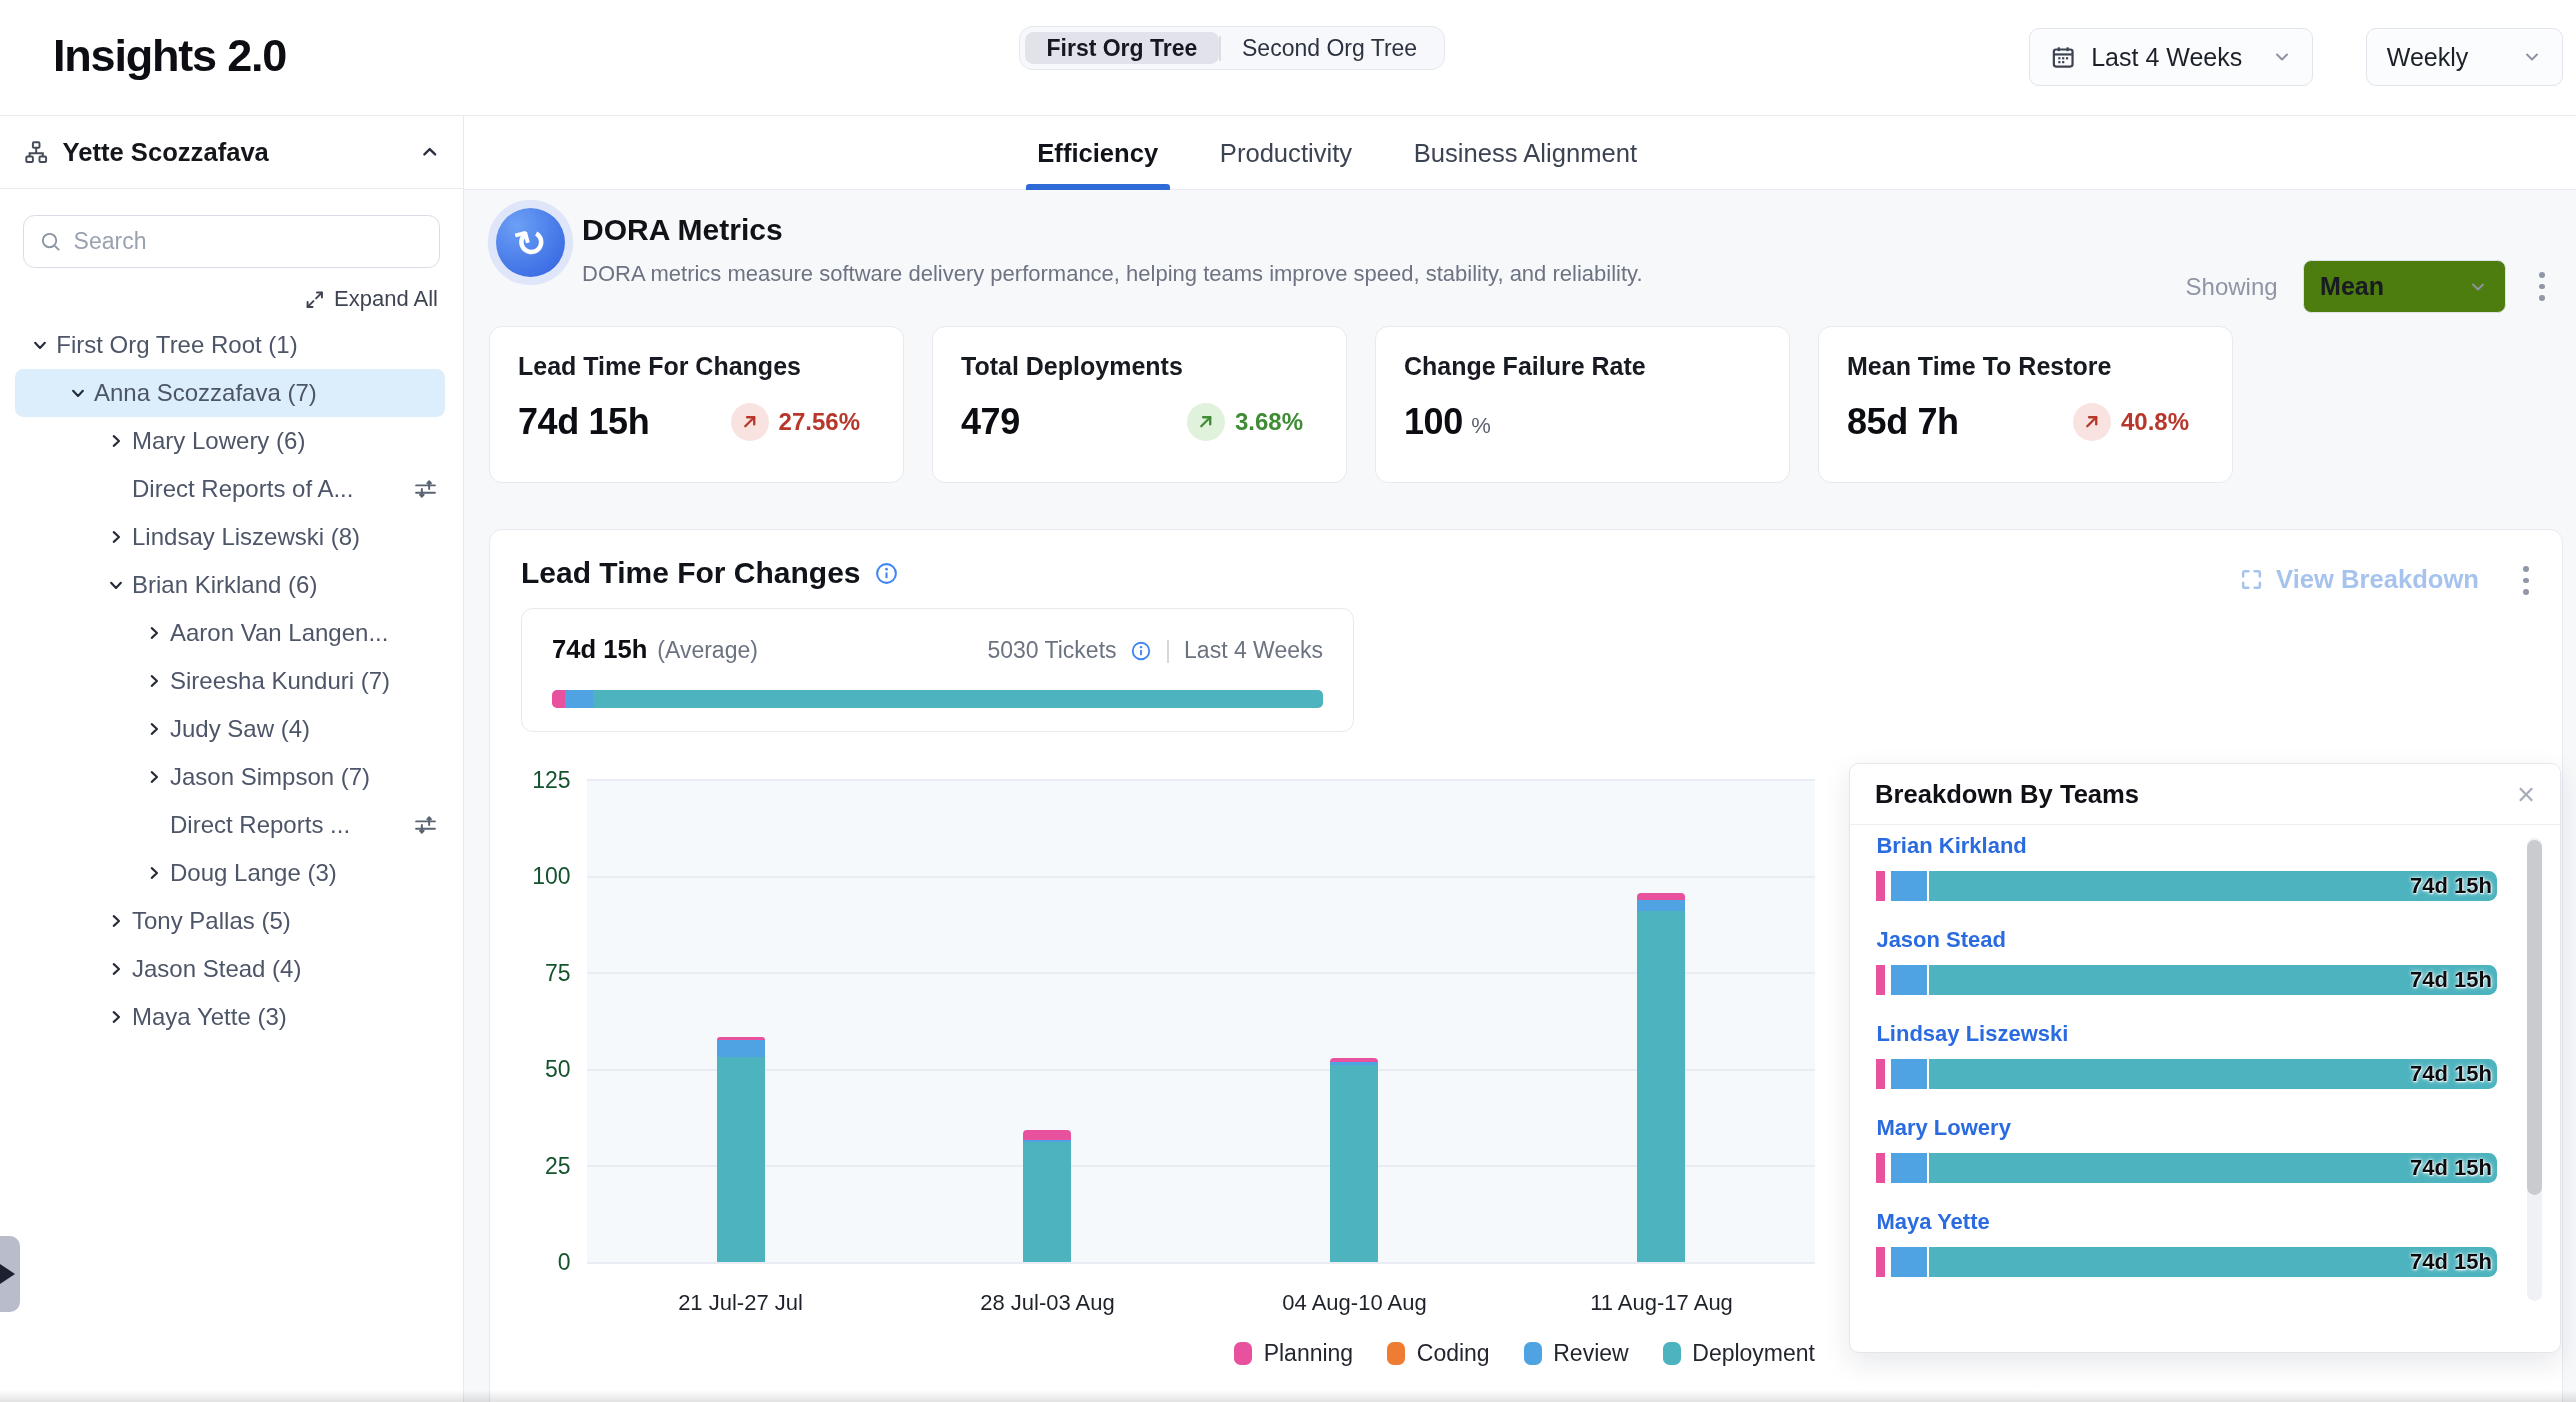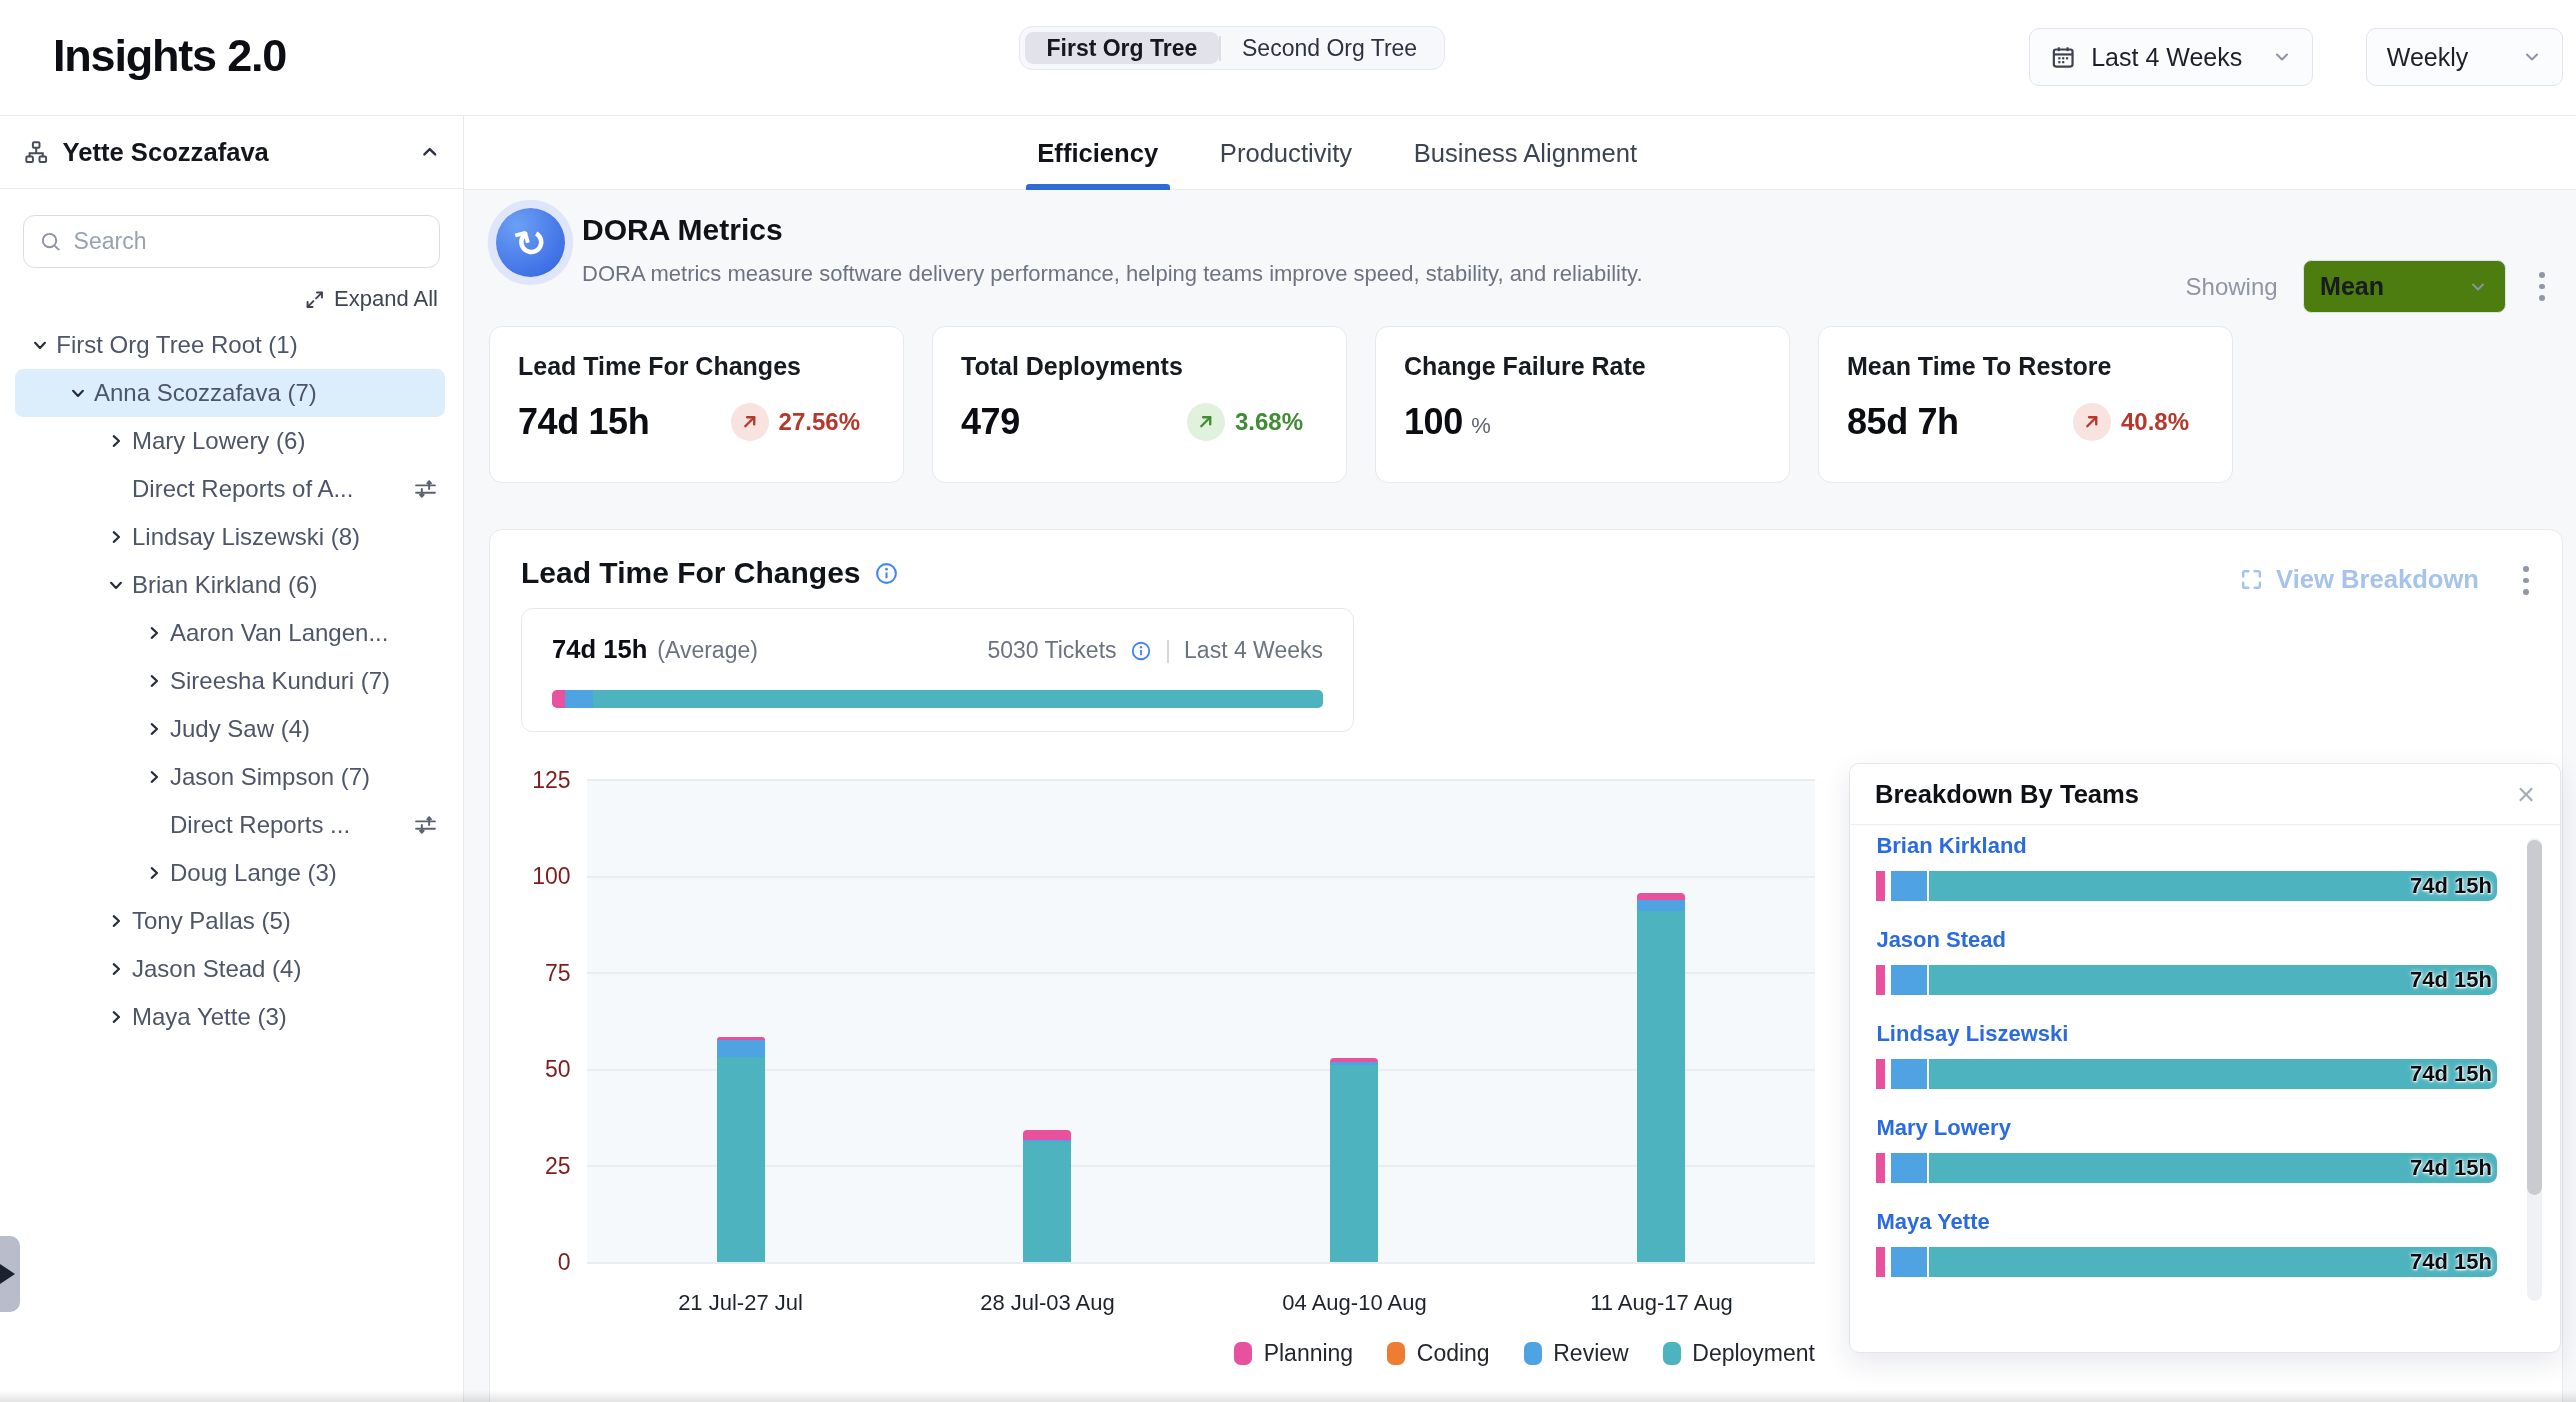--- a/index.html
+++ b/index.html
@@ -117,21 +117,21 @@
   .summary .val { font-size:25.6px; font-weight:800; color:#0c0e13; }
   .summary .qual { font-size:23px; color:#6b7280; margin-left:10px; }
   .summary .right { margin-left:auto; display:flex; align-items:center; gap:13.2px; font-size:23px; color:#6b7280; }
   .summary .pipe { color:#d1d5db; }
   .sumbar { position:absolute; left:30px; right:30px; top:81px; height:18px; border-radius:5px;
             overflow:hidden; display:flex; }
 
   .plot { position:absolute; left:97px; top:250px; width:1228px; height:482px; background:#f6f9fc; }
   .grid { position:absolute; left:0; right:0; height:1.7px; background:#e9edf3; }
   .ytick { position:absolute; right:calc(100% + 16.5px); width:66px; text-align:right; font-size:23px;
-           color:#7f1d1d; transform:translateY(-50%); }
+           color:#14532d; transform:translateY(-50%); }
   .bar { position:absolute; bottom:0; width:48px; display:flex; flex-direction:column-reverse; }
   .bar .segtop { border-radius:4.1px 4.1px 0 0; }
   .xlab { position:absolute; top:calc(100% + 28px); text-align:center; font-size:22px; color:#1e222a; }
   .legend { position:absolute; left:97px; width:1228px; top:810px; display:flex; justify-content:flex-end;
             gap:34px; }
   .leg-item { display:flex; align-items:center; gap:11.6px; font-size:23px; color:#23262e; }
   .leg-item .sw { width:18px; height:23px; border-radius:6.6px; }
 
   
   .panel { position:absolute; left:1849px; top:763px; width:712px; height:590px; background:#fff;

